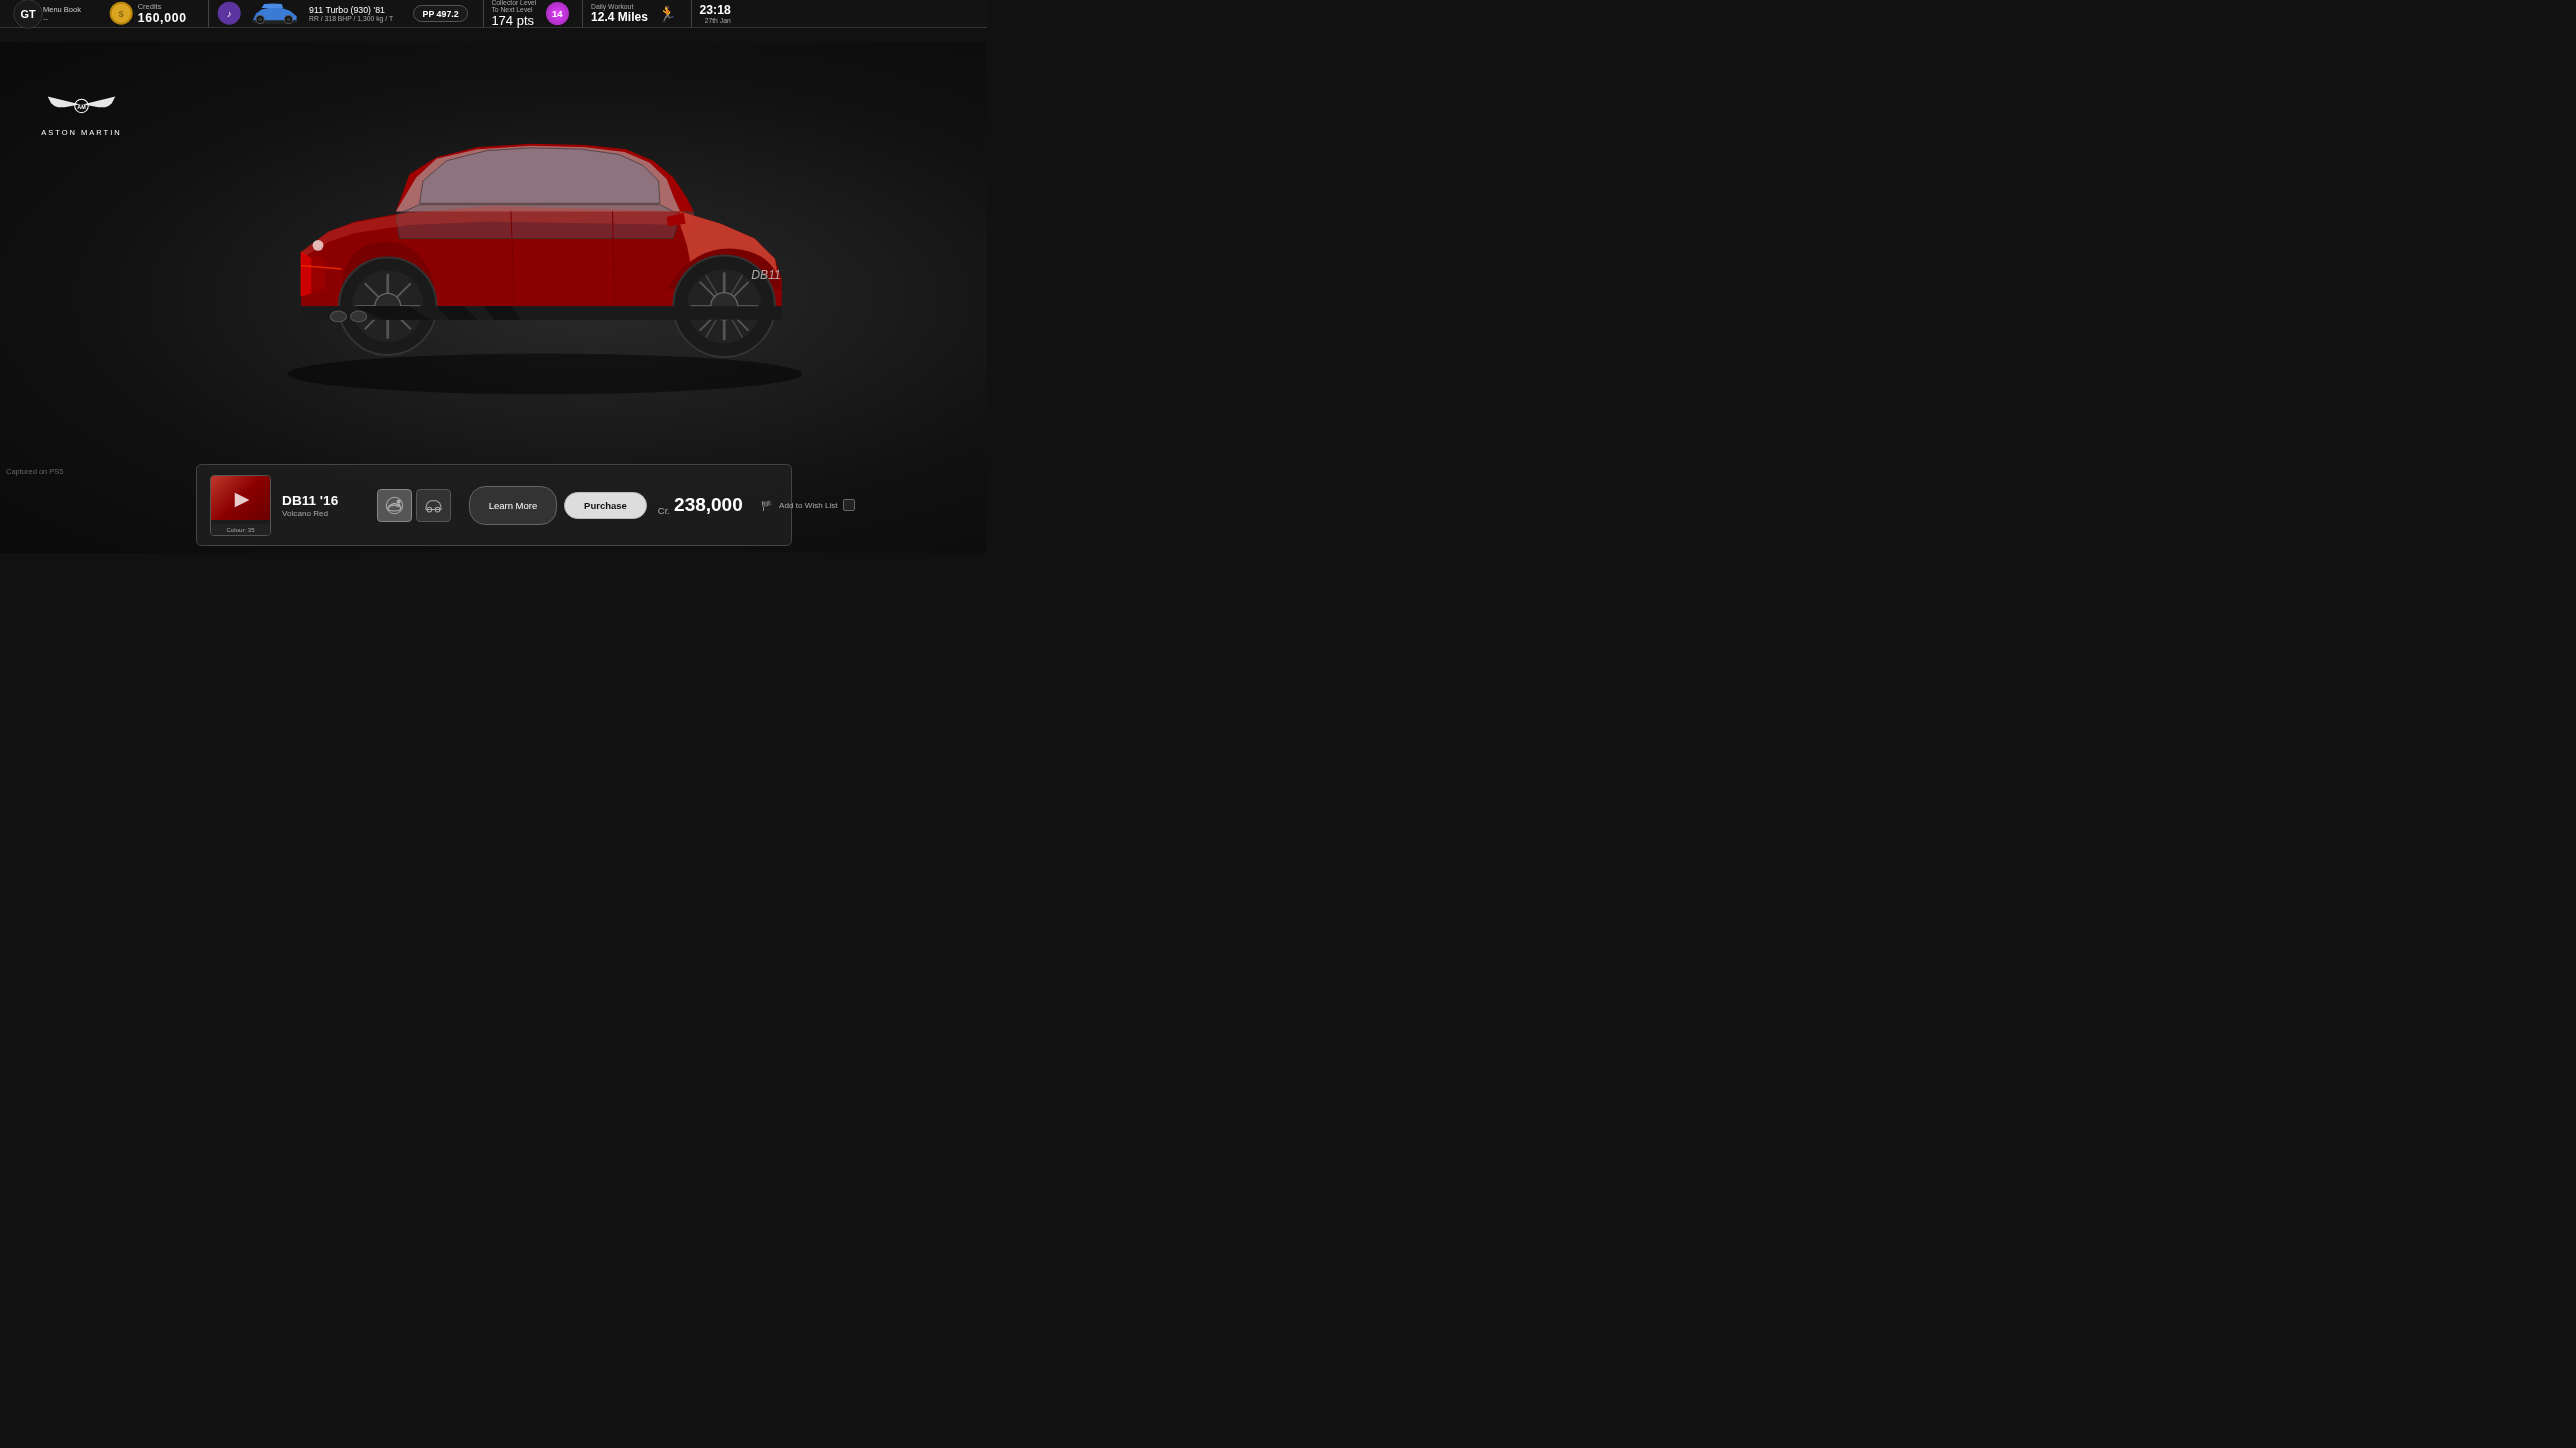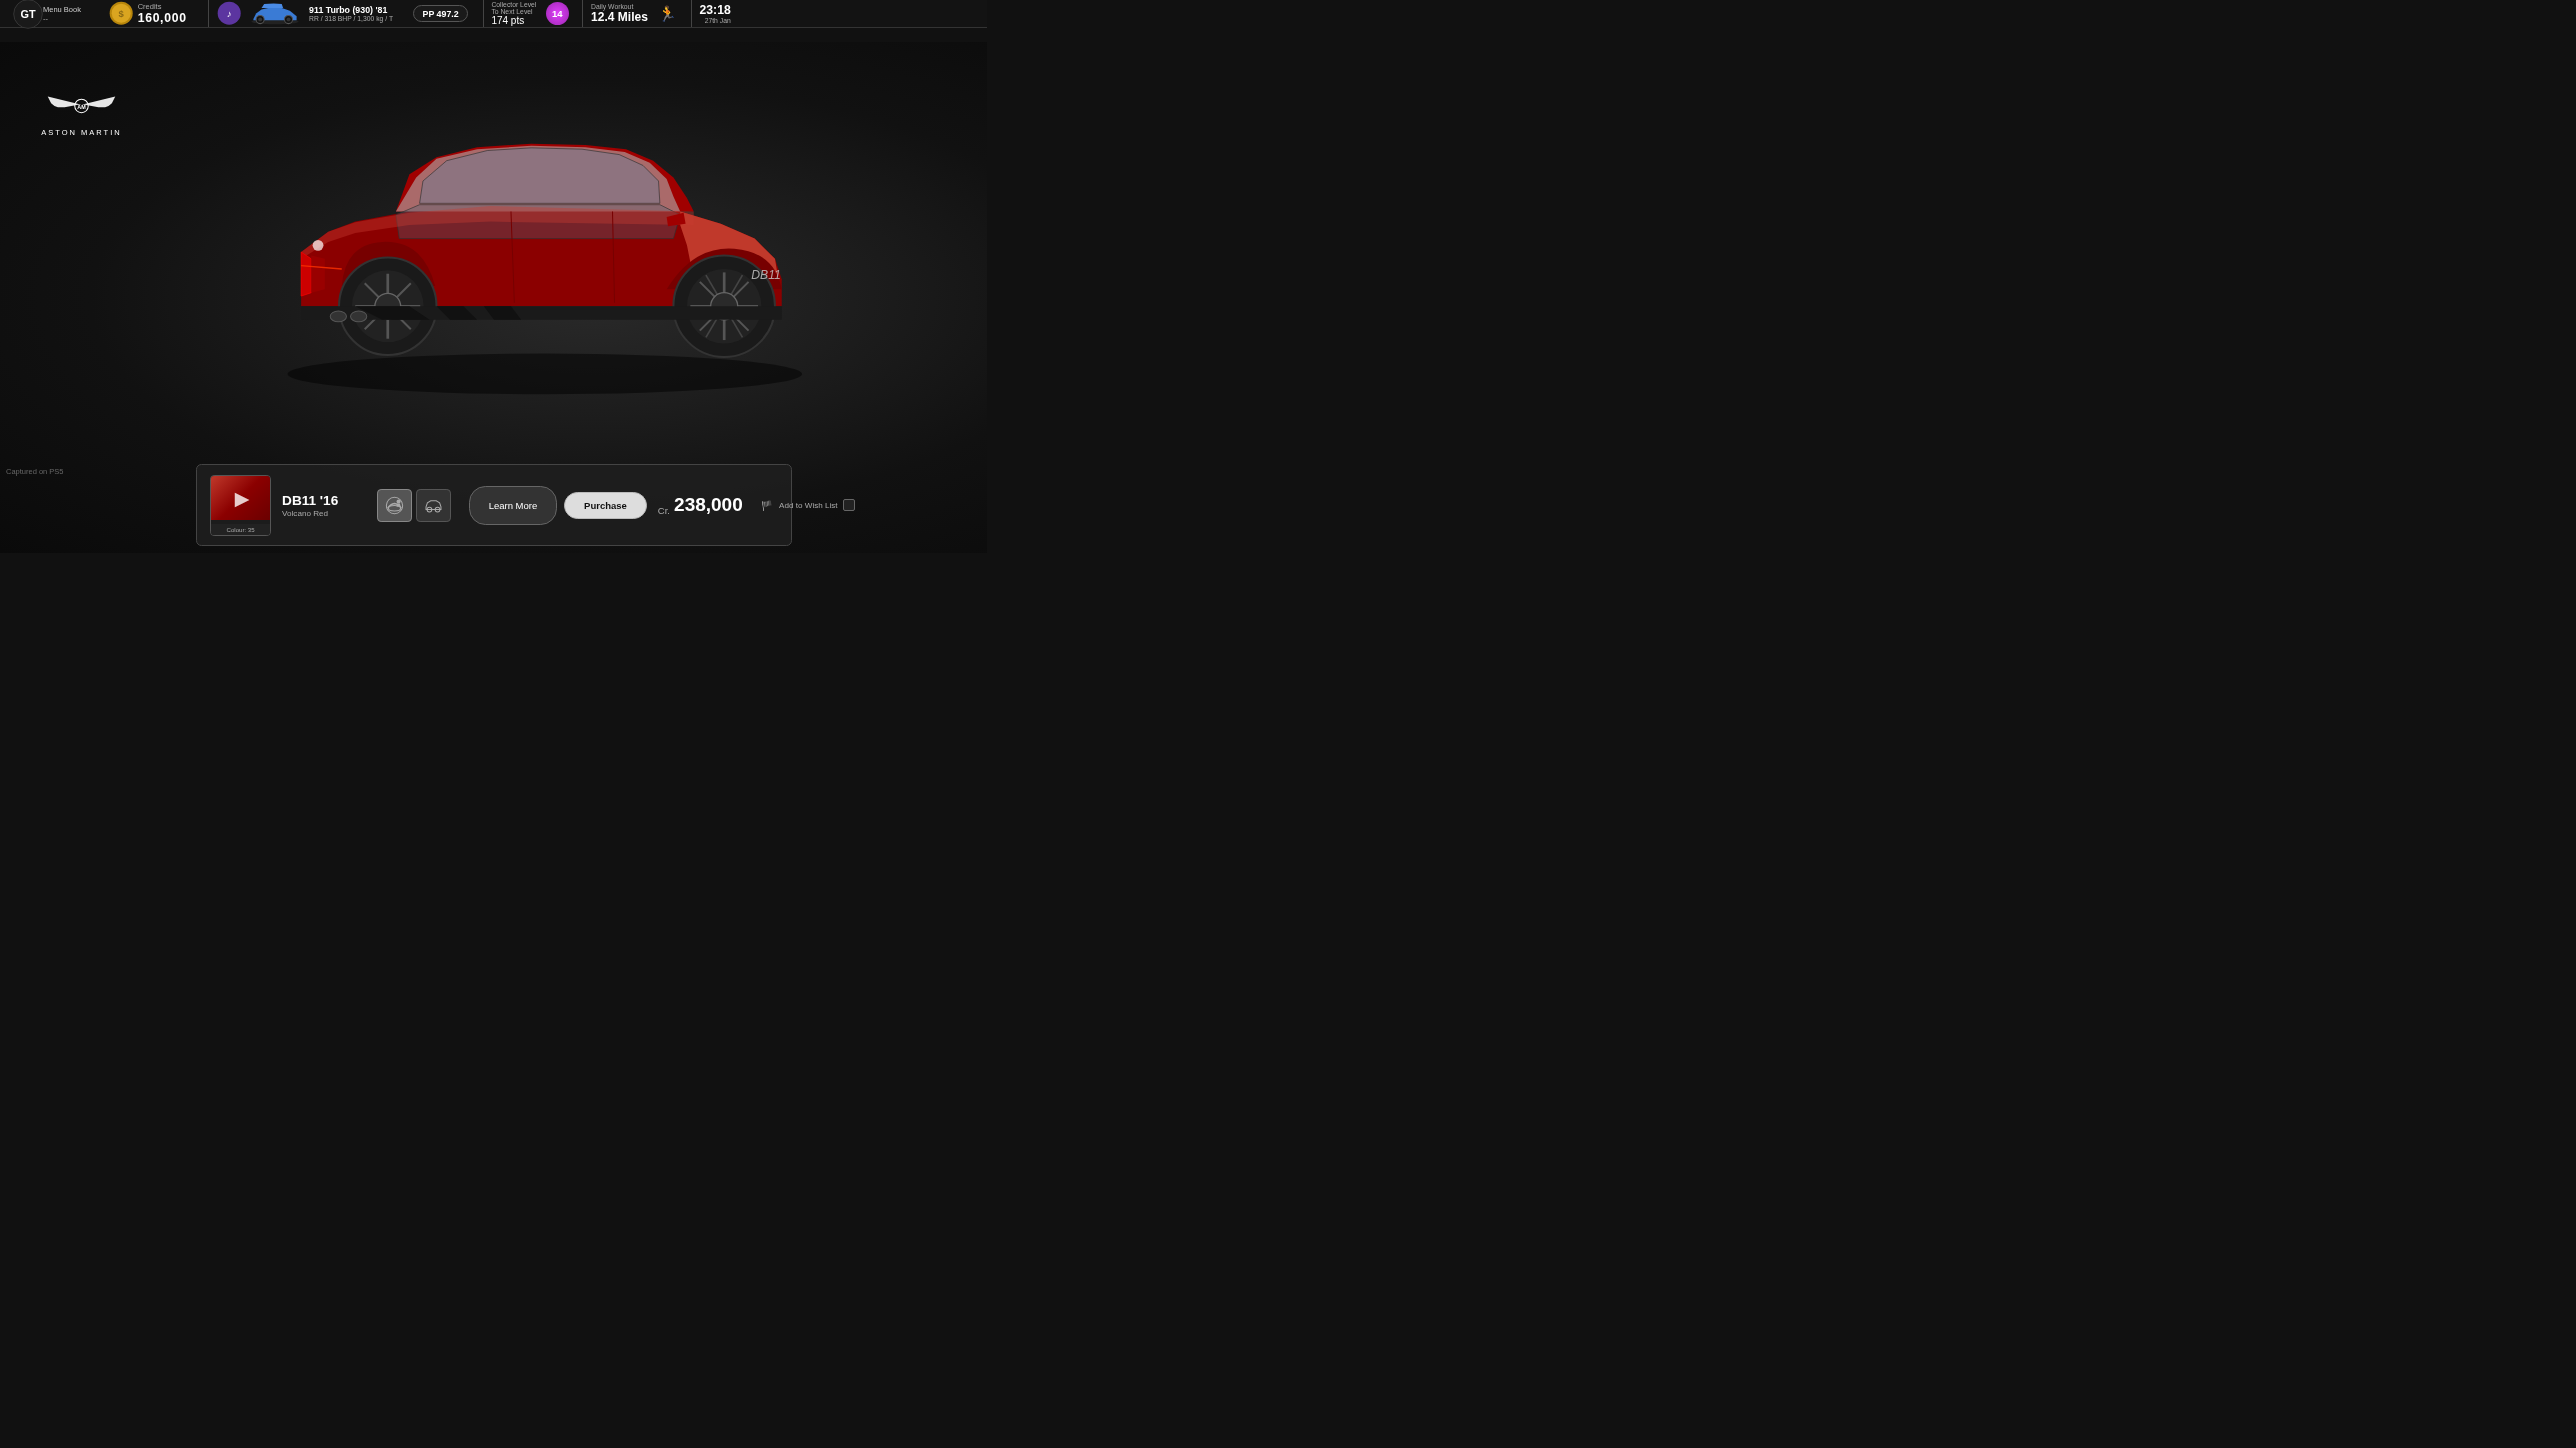--- a/index.html
+++ b/index.html
@@ -81,21 +81,21 @@
       gap: 6.8px;
       margin-right: 13.6px;
     }
     .car-info {
       display: flex;
       flex-direction: column;
     }
     .car-name {
       color: #fff;
       font-size: 8.8px;
-      font-weight: bold;
+      font-weight: normal;
     }
     .car-specs {
       color: #aaa;
       font-size: 6.8px;
     }
 
     .pp-badge {
       background: #1a1a1a;
       border: 0.7px solid #555;
       border-radius: 13.6px;
@@ -115,21 +115,21 @@
     .collector-label {
       color: #aaa;
       font-size: 6.8px;
     }
     .collector-sub {
       color: #aaa;
       font-size: 6.8px;
     }
     .collector-pts {
       color: #fff;
-      font-size: 10px;
+      font-size: 13px;
     }
     .level-badge {
       width: 23px;
       height: 23px;
       border-radius: 50%;
       background: radial-gradient(circle, #e040fb, #9c27b0);
       display: flex;
       align-items: center;
       justify-content: center;
       color: #fff;

